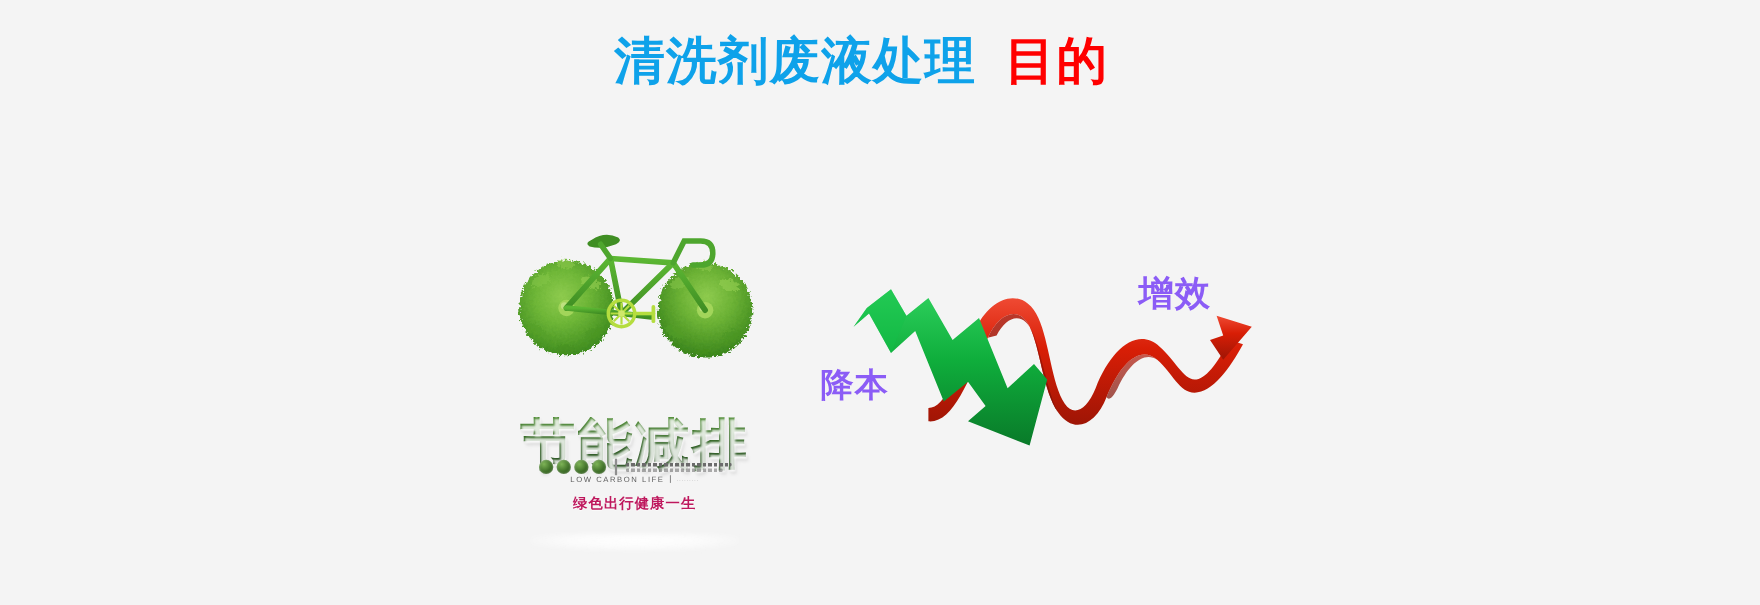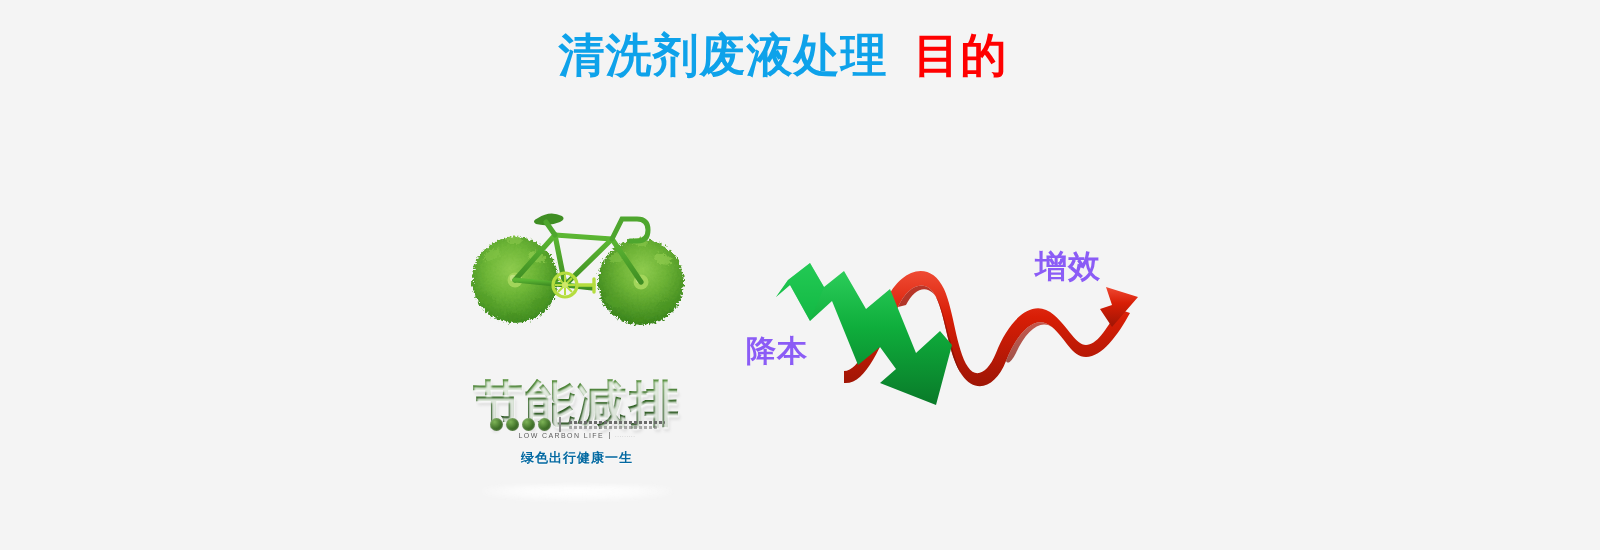--- a/index.html
+++ b/index.html
@@ -155,21 +155,21 @@
 
   .eco-tagline {
     position: absolute;
     left: 0;
     top: 264px;
     width: 250px;
     text-align: center;
     font-size: 13px;
     font-weight: 700;
     letter-spacing: 1px;
-    color: #0369a1;
+    color: #be185d;
     font-family: "DejaVu Sans", "Liberation Sans", sans-serif;
     text-shadow: 0 1px 1px rgba(255,255,255,0.8);
   }
 
   .poster-reflection {
     position: absolute;
     left: 30px;
     top: 300px;
     width: 190px;
     height: 16px;

